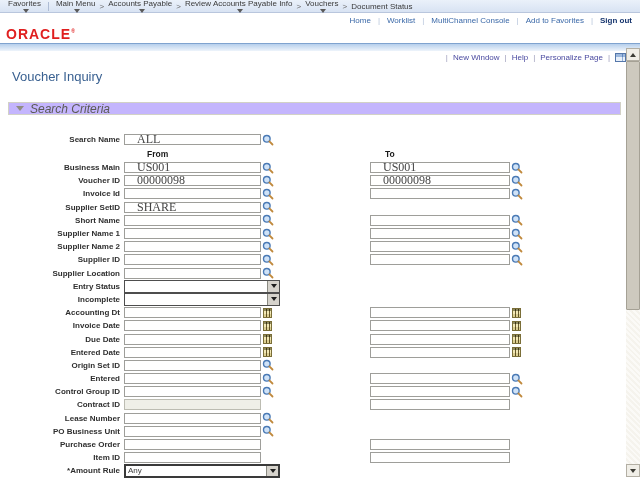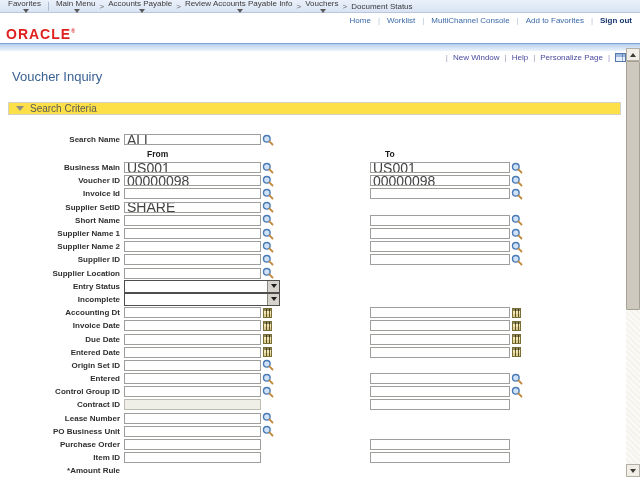--- a/index.html
+++ b/index.html
@@ -36,38 +36,38 @@
   .pb-link{color:#4a4aa0;cursor:pointer;}
   .pb-sep{color:#9a9ab8;margin:0 5px;}
   .grid-icon{display:inline-block;width:11px;height:9px;border:1px solid #5577aa;
              background:linear-gradient(#9db9dd 0 3px,#e8f0fa 3px),
                         linear-gradient(90deg,transparent 0 6px,#9db9dd 6px 7px,transparent 7px);
              background-blend-mode:multiply;box-sizing:border-box;cursor:pointer;}
 
   
   .title{position:absolute;top:69px;left:12px;font-size:13px;color:#3a6191;}
   .section-bar{position:absolute;top:102px;left:8px;width:613px;height:13px;
-               background:#fde047;border:1px solid #d2d1c6;box-sizing:border-box;
-               display:flex;align-items:center;font-size:10px;color:#5a5a55;cursor:pointer;}
+               background:#c4b5fd;border:1px solid #d2d1c6;box-sizing:border-box;
+               display:flex;align-items:center;font-size:12px;color:#5a5a55;cursor:pointer;font-style:italic;}
   .section-tri{width:0;height:0;border-left:4px solid transparent;border-right:4px solid transparent;
                border-top:5px solid #908e82;margin:0 6px 0 7px;}
 
   
   .search-row{position:absolute;top:133px;left:0;display:flex;align-items:center;height:13px;}
   .col-heads{position:absolute;top:149px;left:0;width:600px;height:12px;}
   .col-from{position:absolute;left:147px;top:0;font-size:8.5px;font-weight:bold;color:#1a1a1a;}
   .col-to{position:absolute;left:385px;top:0;font-size:8.5px;font-weight:bold;color:#1a1a1a;}
   .rows{position:absolute;top:161px;left:0;}
   .row{display:flex;align-items:center;height:13.2px;}
   .lbl{width:124px;min-width:124px;text-align:right;font-size:8px;font-weight:bold;color:#2f2f2f;
        padding-right:4px;box-sizing:border-box;white-space:nowrap;}
   .cell{display:flex;align-items:center;}
   .cell.from{width:246px;min-width:246px;}
   .field{width:137px;height:11px;border:1px solid #9e9e9a;background:#fff;color:#444;
-         font-family:Liberation Sans, sans-serif;font-size:14px;padding:0 2px;box-sizing:border-box;}
+         font-family:Liberation Serif, serif;font-size:12px;padding:0 12px;box-sizing:border-box;}
   .field.tofield{width:140px;}
   .field.gray{background:#efefe8;border-color:#bcbcb2;}
   .mag{margin-left:1px;line-height:0;cursor:pointer;}
   .cal{width:9px;height:10px;margin-left:2px;cursor:pointer;box-sizing:border-box;
        border:1px solid #7a6e38;
        background:linear-gradient(#8f8a5e 0 2px,#f2e8b6 2px 5px,#dccf92 5px),
                   linear-gradient(90deg,transparent 0 2px,#6e6440 2px 3px,transparent 3px 5px,#6e6440 5px 6px,transparent 6px);
        background-blend-mode:multiply;}
   .selectbox{display:flex;align-items:stretch;width:156px;height:13px;border:1px solid #4e4e4e;
              background:#fff;box-sizing:border-box;cursor:pointer;}
@@ -478,20 +478,28 @@
         <span class="lbl">Item ID</span>
         <span class="cell from">
           <input class="field" style="">
         </span>
         <span class="cell to">
           <input class="field tofield" style="">
         </span>
       </div>
       <div class="row">
         <span class="lbl">*Amount Rule</span>
+        <span class="cell from">
+          <span class="selectbox strong">
+            <span class="seltext">Any</span>
+            <span class="selarrow">
+              <span class="tri"></span>
+            </span>
+          </span>
+        </span>
         <span class="cell to"></span>
       </div>
     </div>
 
   <div class="sbar">
     <div class="sb-btn up">
       <span class="sb-tri-up"></span>
     </div>
     <div class="sb-thumb"></div>
     <div class="sb-btn down">

